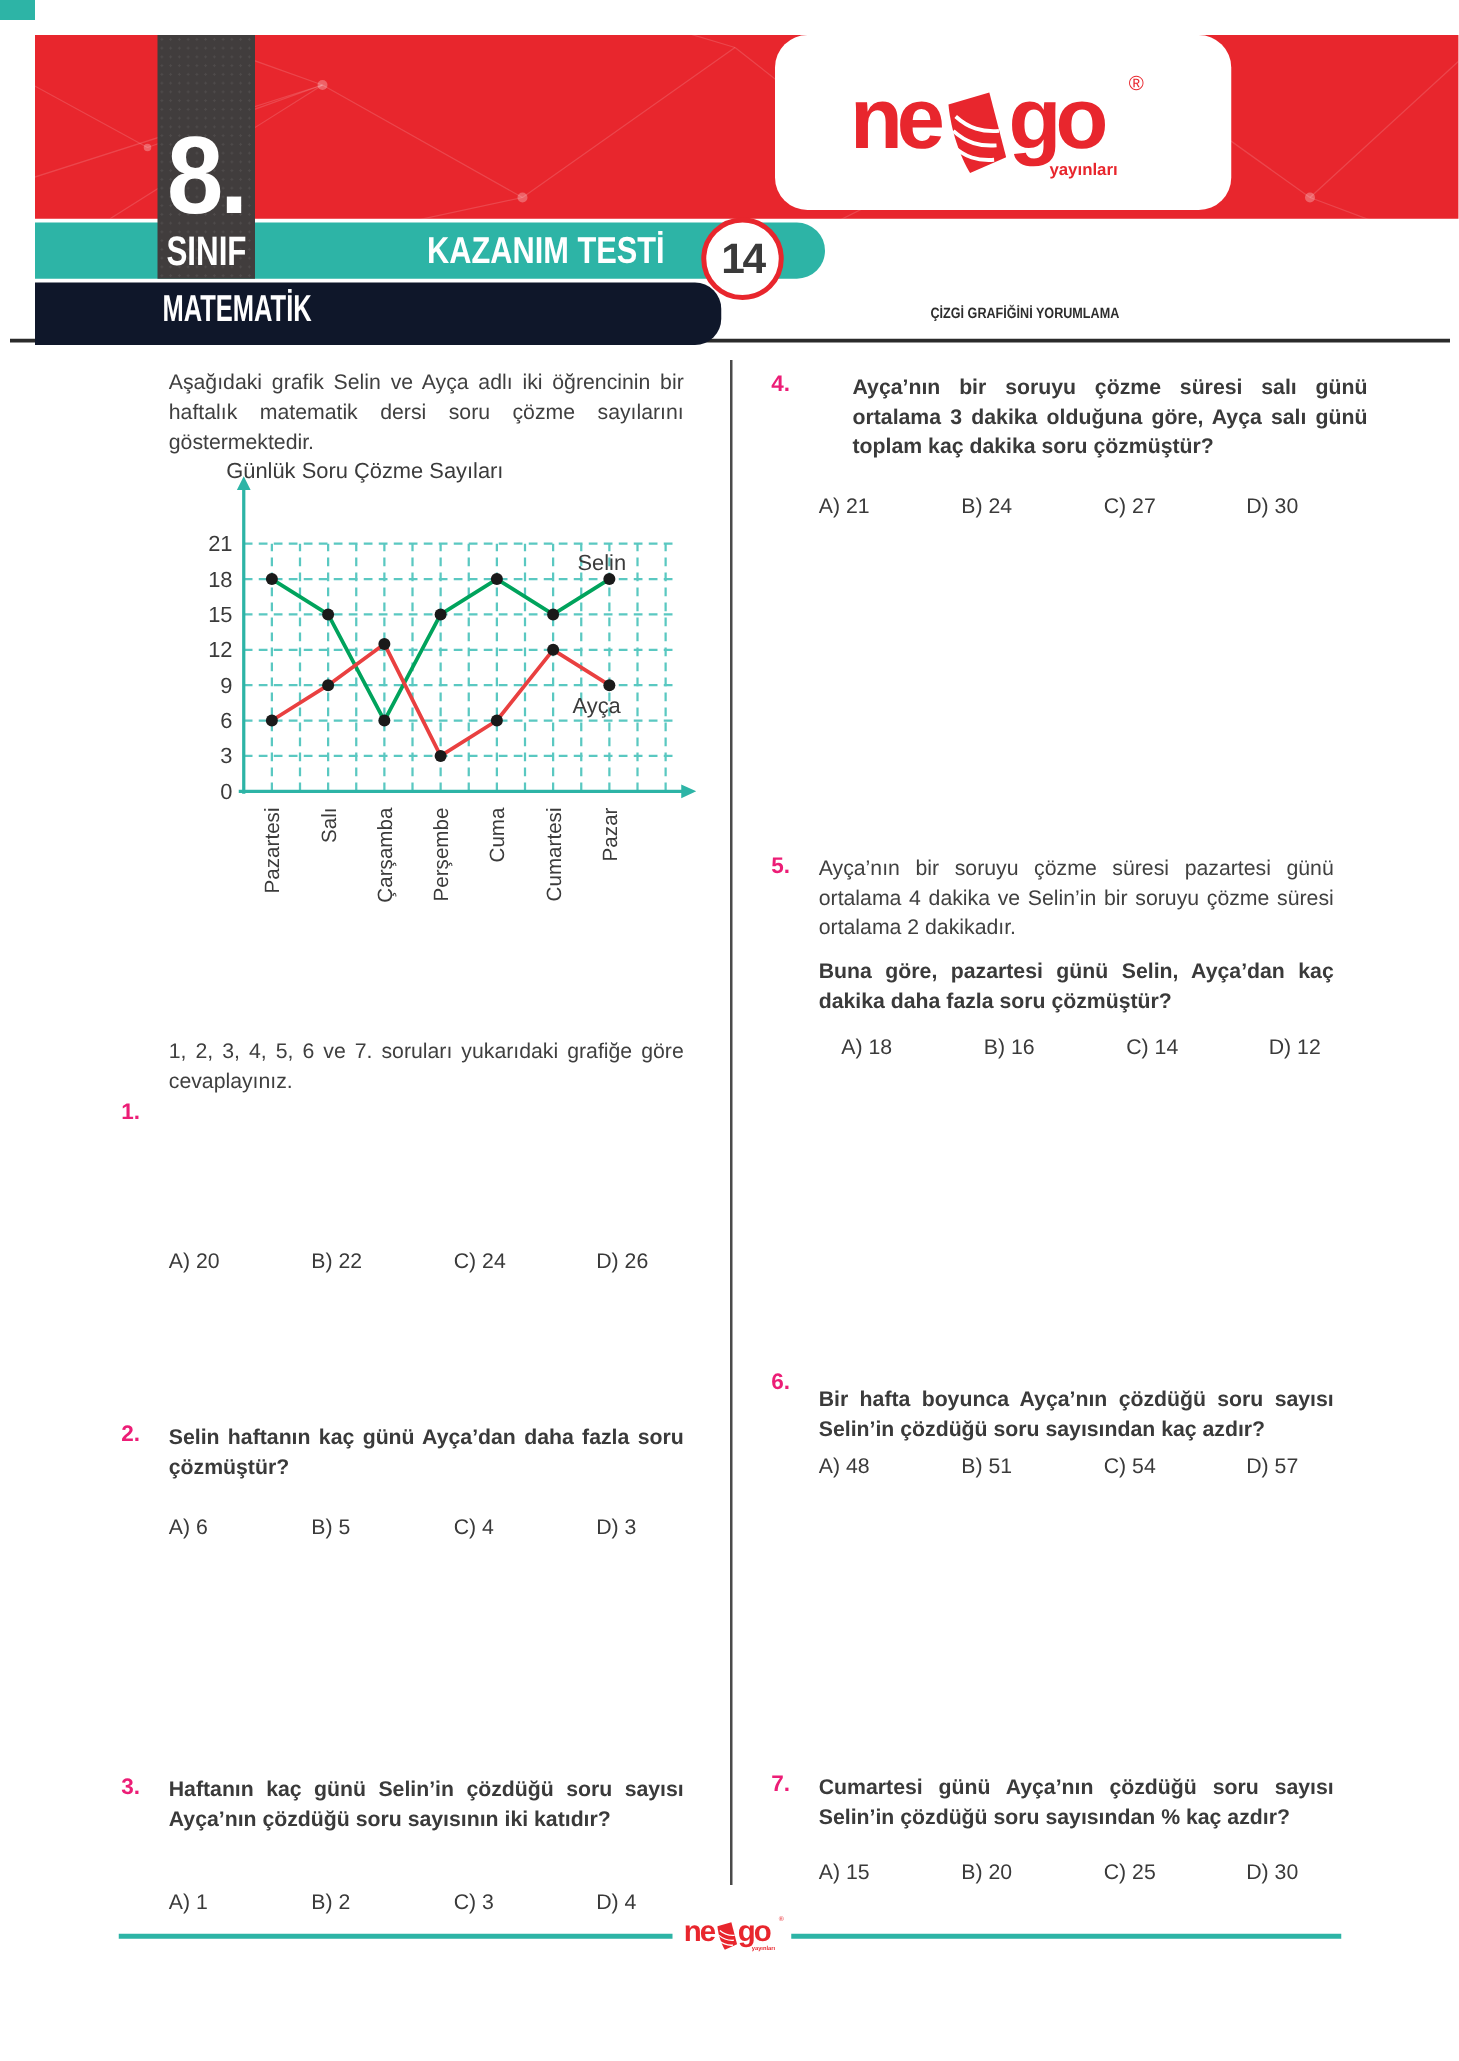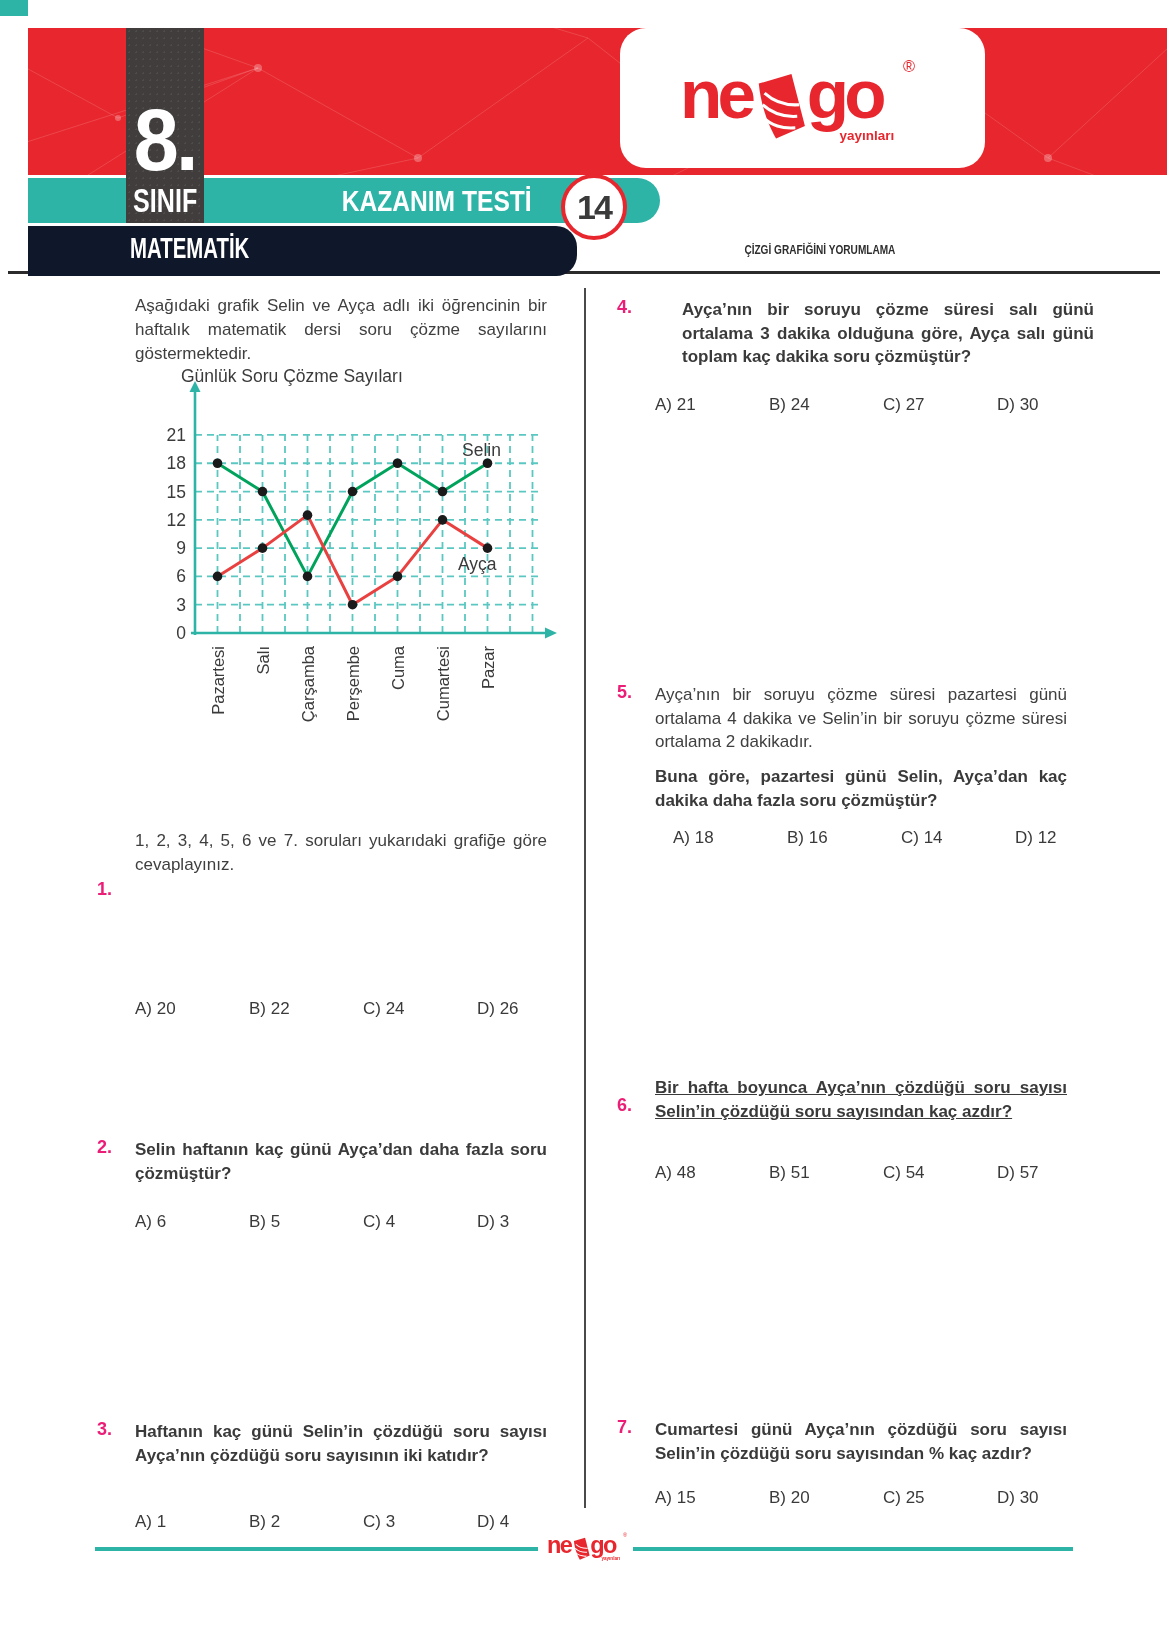--- a/index.html
+++ b/index.html
@@ -234,21 +234,21 @@
   <div class="qtext normal" style="left:655px;top:683px;">Ayça’nın bir soruyu çözme süresi pazartesi günü ortalama 4 dakika ve Selin’in bir soruyu çözme süresi ortalama 2 dakikadır.</div>
   <div class="qtext" style="left:655px;top:765px;">Buna göre, pazartesi günü Selin, Ayça’dan kaç dakika daha fazla soru çözmüştür?</div>
   <div class="opts" style="left:673px;top:828px;">
     <span>A) 18</span>
     <span>B) 16</span>
     <span>C) 14</span>
     <span>D) 12</span>
   </div>
 
   <div class="qnum" style="left:617px;top:1095px;">6.</div>
-  <div class="qtext" style="left:655px;top:1076px;text-decoration:underline;">Bir hafta boyunca Ayça’nın çözdüğü soru sayısı Selin’in çözdüğü soru sayısından kaç azdır?</div>
+  <div class="qtext" style="left:655px;top:1108px;">Bir hafta boyunca Ayça’nın çözdüğü soru sayısı Selin’in çözdüğü soru sayısından kaç azdır?</div>
   <div class="opts" style="left:655px;top:1163px;">
     <span>A) 48</span>
     <span>B) 51</span>
     <span>C) 54</span>
     <span>D) 57</span>
   </div>
 
   <div class="qnum" style="left:617px;top:1417px;">7.</div>
   <div class="qtext" style="left:655px;top:1418px;">Cumartesi günü Ayça’nın çözdüğü soru sayısı Selin’in çözdüğü soru sayısından % kaç azdır?</div>
   <div class="opts" style="left:655px;top:1488px;">

